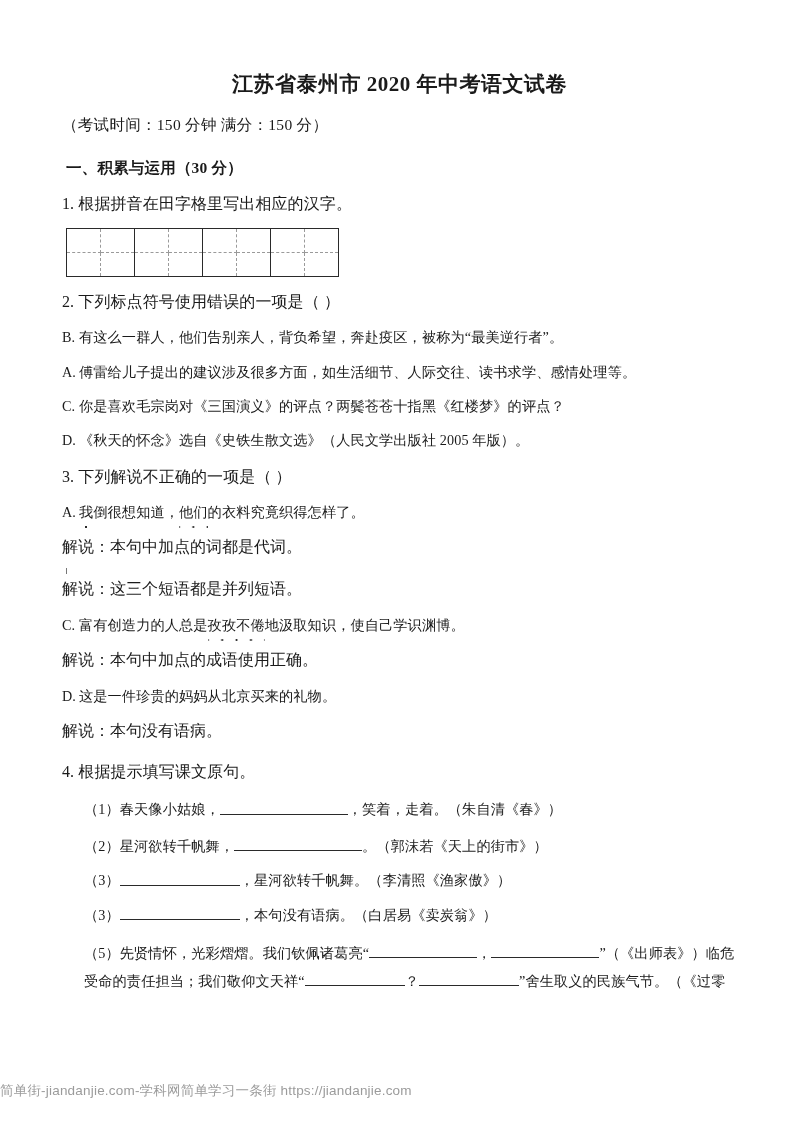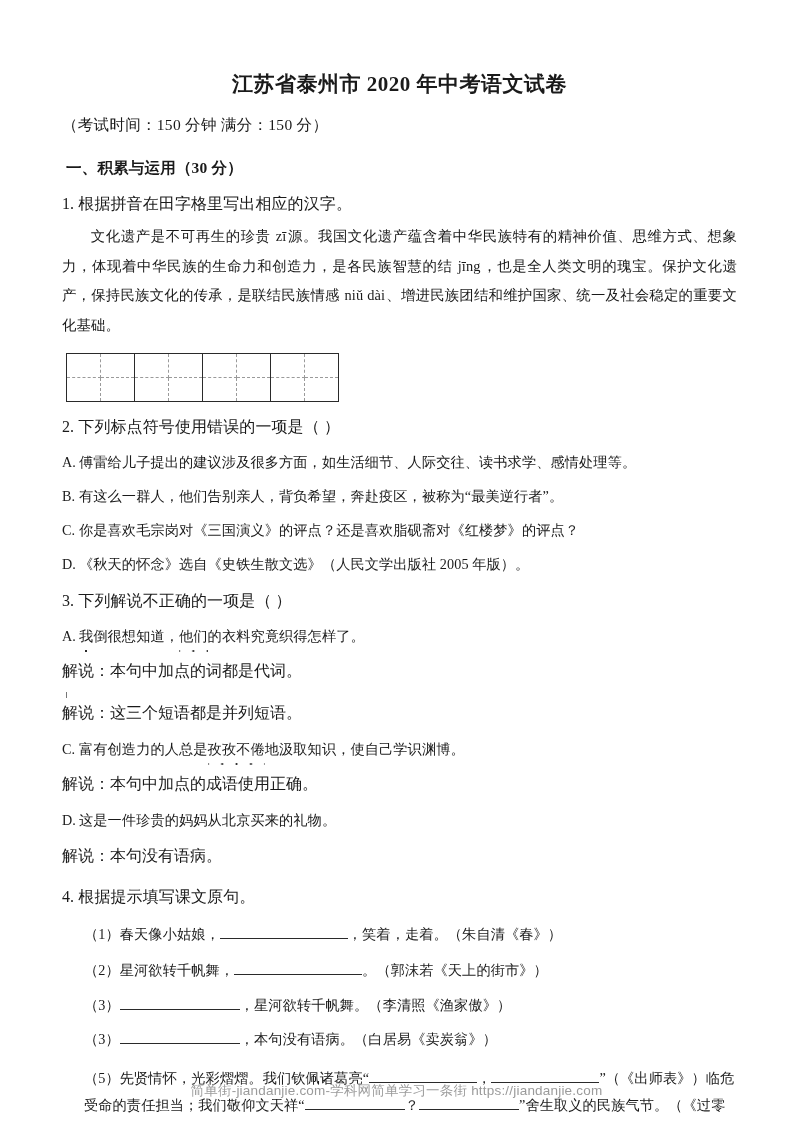--- a/index.html
+++ b/index.html
@@ -150,42 +150,38 @@
     margin: 14px 0 0 22px;
     letter-spacing: 0.1px;
   }
 
   
   .footer {
     position: absolute;
     left: 0;
     right: 0;
     bottom: 22px;
-    text-align: center;
     font-size: 13.5px;
     color: #9b9b9b;
     font-family: "Liberation Sans", sans-serif;
     letter-spacing: 0.2px;
   }
 </style>
 </head>
 <body>
 
 <div class="page">
 
   <h1 class="doc-title">江苏省泰州市 2020 年中考语文试卷</h1>
   <div class="doc-subtitle">（考试时间：150 分钟    满分：150 分）</div>
 
   <div class="section-head">一、积累与运用（30 分）</div>
 
   <div class="q-line">1. 根据拼音在田字格里写出相应的汉字。</div>
 
-  <div class="passage">
-    <span>文化遗产是不可再生的珍贵 </span><span class="py">zī</span><span>源。我国文化遗产蕴含着中华民族特有的精神价值、思维方式、想象力，体现着中华民族的生命力和创造力，是各民族智慧的结 </span><span class="py">jīng</span><span>，也是全人类文明的瑰宝。保护文化遗产，保持民族文化的传承，是联结民族情感 </span><span class="py">niǔ dài</span><span>、增进民族团结和维护国家、统一及社会稳定的重要文化基础。</span>
-  </div>
 
   <div class="grid-wrap">
     <table class="tianzige">
       <tbody>
           <tr>
         <td class="tl cell-start"></td>
             <td class="tr"></td>
         <td class="tl cell-start"></td>
             <td class="tr"></td>
         <td class="tl cell-start"></td>
@@ -203,27 +199,27 @@
         <td class="bl cell-start"></td>
             <td class="br"></td>
       </tr>
     </tbody>
       </table>
   </div>
 
   <div class="q-line">2. 下列标点符号使用错误的一项是（    ）</div>
 
   <div class="opt-line">
+    <span class="opt-label">B.</span><span>有这么一群人，他们告别亲人，背负希望，奔赴疫区，被称为“最美逆行者”。</span>
+  </div>
+  <div class="opt-line">
     <span class="opt-label">A.</span><span>傅雷给儿子提出的建议涉及很多方面，如生活细节、人际交往、读书求学、感情处理等。</span>
   </div>
   <div class="opt-line">
-    <span class="opt-label">B.</span><span>有这么一群人，他们告别亲人，背负希望，奔赴疫区，被称为“最美逆行者”。</span>
-  </div>
-  <div class="opt-line">
-    <span class="opt-label">C.</span><span>你是喜欢毛宗岗对《三国演义》的评点？还是喜欢脂砚斋对《红楼梦》的评点？</span>
+    <span class="opt-label">C.</span><span>你是喜欢毛宗岗对《三国演义》的评点？两鬓苍苍十指黑《红楼梦》的评点？</span>
   </div>
   <div class="opt-line">
     <span class="opt-label">D.</span><span>《秋天的怀念》选自《史铁生散文选》（人民文学出版社 2005 年版）。</span>
   </div>
 
   <div class="q-line">3. 下列解说不正确的一项是（    ）</div>
 
   <div class="opt-line">
     <span class="opt-label">A.</span><span class="dotted">我</span><span>倒很想知道，</span><span class="dotted">他们</span><span>的衣料究竟织得怎样了。</span>
   </div>

